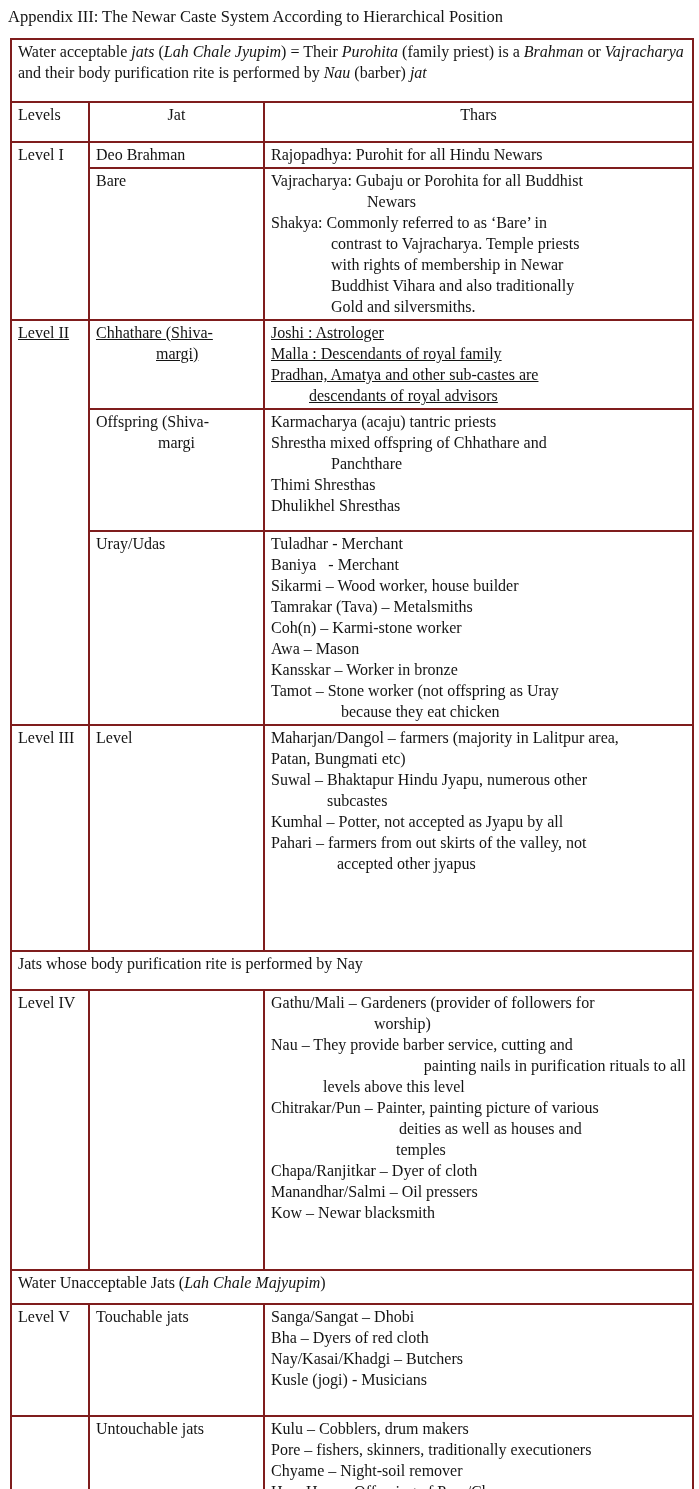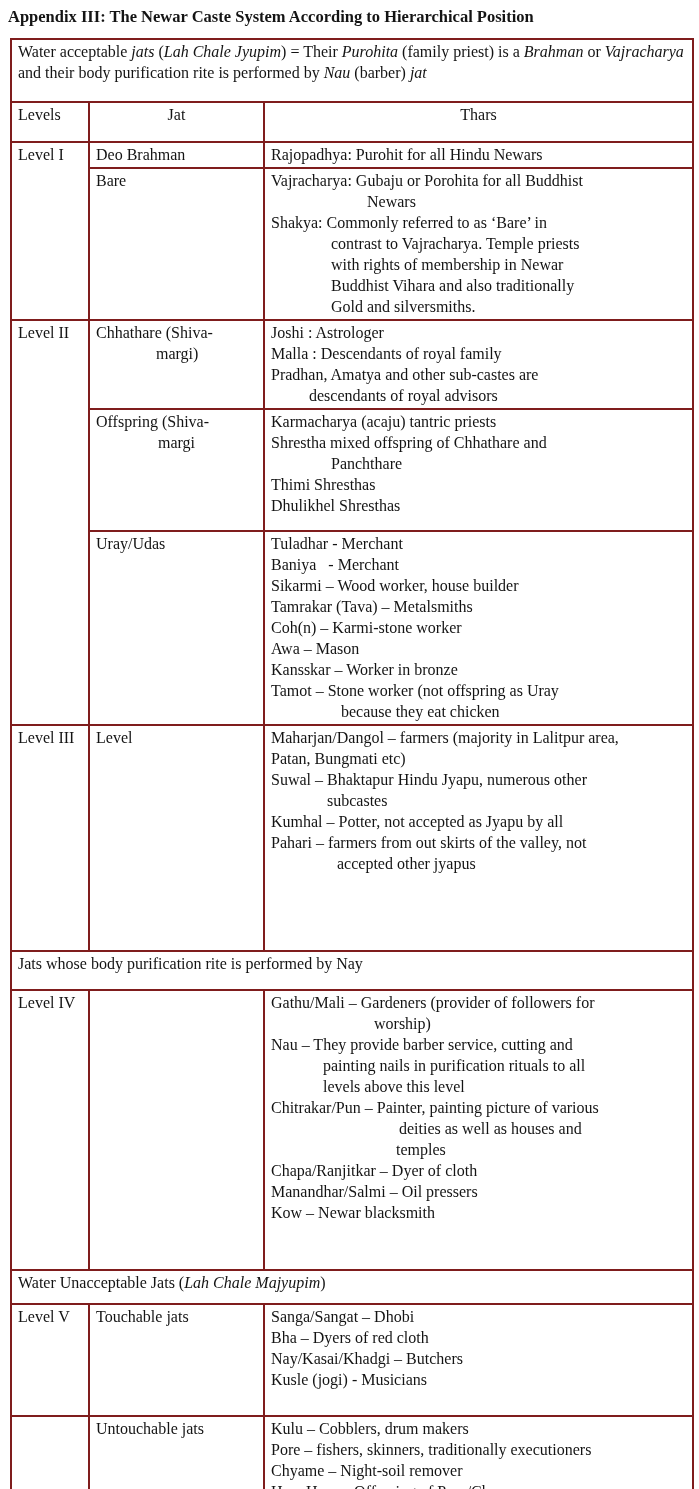--- a/index.html
+++ b/index.html
@@ -7,21 +7,21 @@
     width:699px;
     background:#ffffff;
     color:#141414;
     font-family:"Liberation Serif","DejaVu Serif",serif;
     font-size:16px;
     line-height:21px;
   }
   .page{padding:4px 0 8px 0;}
   .title{
     font-size:16.5px;
-    font-weight:bold;
+    font-weight:normal;
     line-height:20px;
     margin:3px 0 11px 8px;
   }
   table.caste{
     border-collapse:collapse;
     table-layout:fixed;
     width:682px;
     margin-left:10px;
   }
   table.caste td{
@@ -71,21 +71,21 @@
           <td class="thars">
             <div class="line">Vajracharya: Gubaju or Porohita for all Buddhist</div>
             <div class="line" style="padding-left: 96px;">Newars</div>
             <div class="line">Shakya: Commonly referred to as ‘Bare’ in</div>
             <div class="line" style="padding-left: 60px;">contrast to Vajracharya. Temple priests</div>
             <div class="line" style="padding-left: 60px;">with rights of membership in Newar</div>
             <div class="line" style="padding-left: 60px;">Buddhist Vihara and also traditionally</div>
             <div class="line" style="padding-left: 60px;">Gold and silversmiths.</div>
           </td>
         </tr>
-        <tr style="height: 76px;">
+        <tr style="height: 76px; text-decoration: underline;">
           <td class="level" rowspan="3">Level II</td>
           <td class="jat">
             <div class="line">Chhathare (Shiva-</div>
             <div class="line" style="padding-left: 60px;">margi)</div>
           </td>
           <td class="thars">
             <div class="line">Joshi : Astrologer</div>
             <div class="line">Malla : Descendants of royal family</div>
             <div class="line">Pradhan, Amatya and other sub-castes are</div>
             <div class="line" style="padding-left: 38px;">descendants of royal advisors</div>
@@ -140,21 +140,21 @@
         </tr>
         <tr style="height: 280px;">
           <td class="level">Level IV</td>
           <td class="jat">
             <div class="line"></div>
           </td>
           <td class="thars">
             <div class="line">Gathu/Mali – Gardeners (provider of followers for</div>
             <div class="line" style="padding-left: 103px;">worship)</div>
             <div class="line">Nau – They provide barber service, cutting and</div>
-            <div class="line" style="padding-left: 52px;">painting nails in purification rituals to all</div>
+            <div class="line" style="padding-left: 52px; text-align: right;">painting nails in purification rituals to all</div>
             <div class="line" style="padding-left: 52px;">levels above this level</div>
             <div class="line">Chitrakar/Pun – Painter, painting picture of various</div>
             <div class="line" style="padding-left: 128px;">deities as well as houses and</div>
             <div class="line" style="padding-left: 125px;">temples</div>
             <div class="line">Chapa/Ranjitkar – Dyer of cloth</div>
             <div class="line">Manandhar/Salmi – Oil pressers</div>
             <div class="line">Kow – Newar blacksmith</div>
           </td>
         </tr>
         <tr style="height: 34px;">

